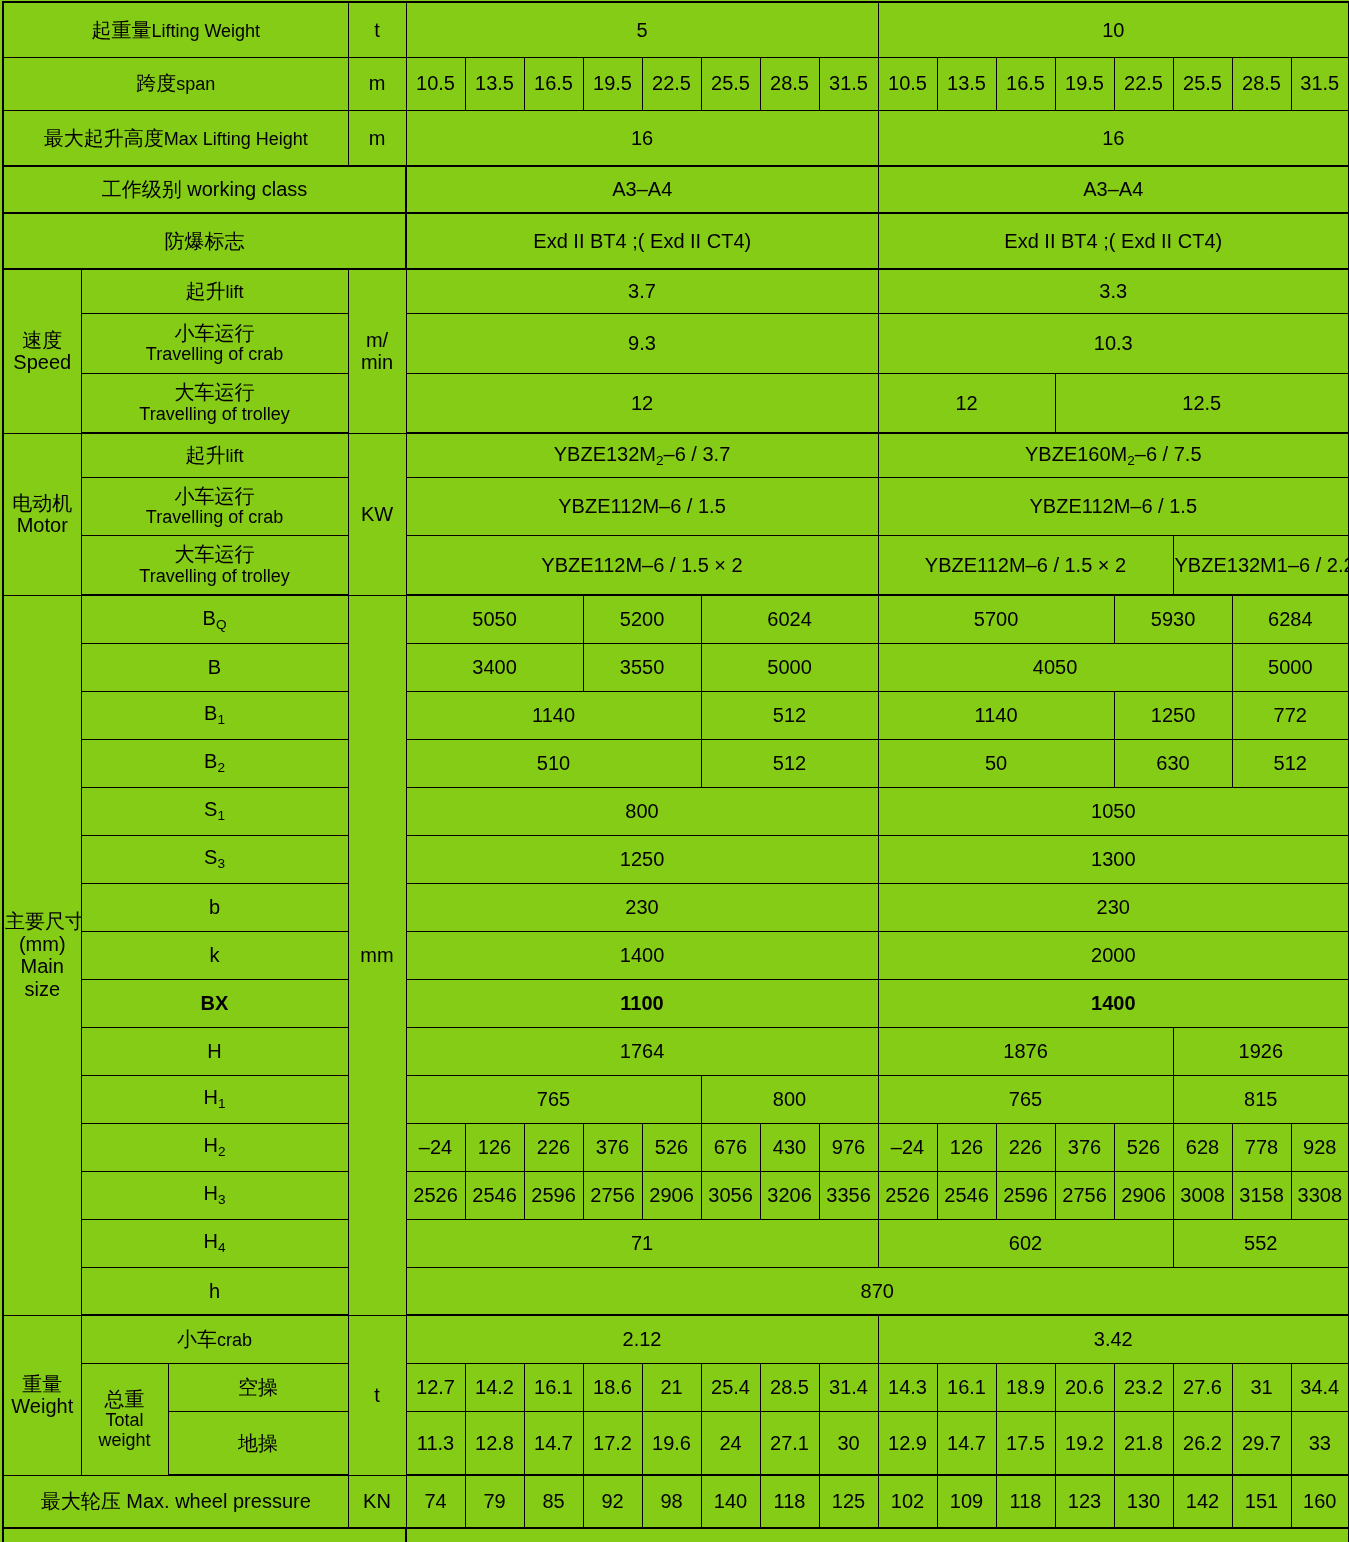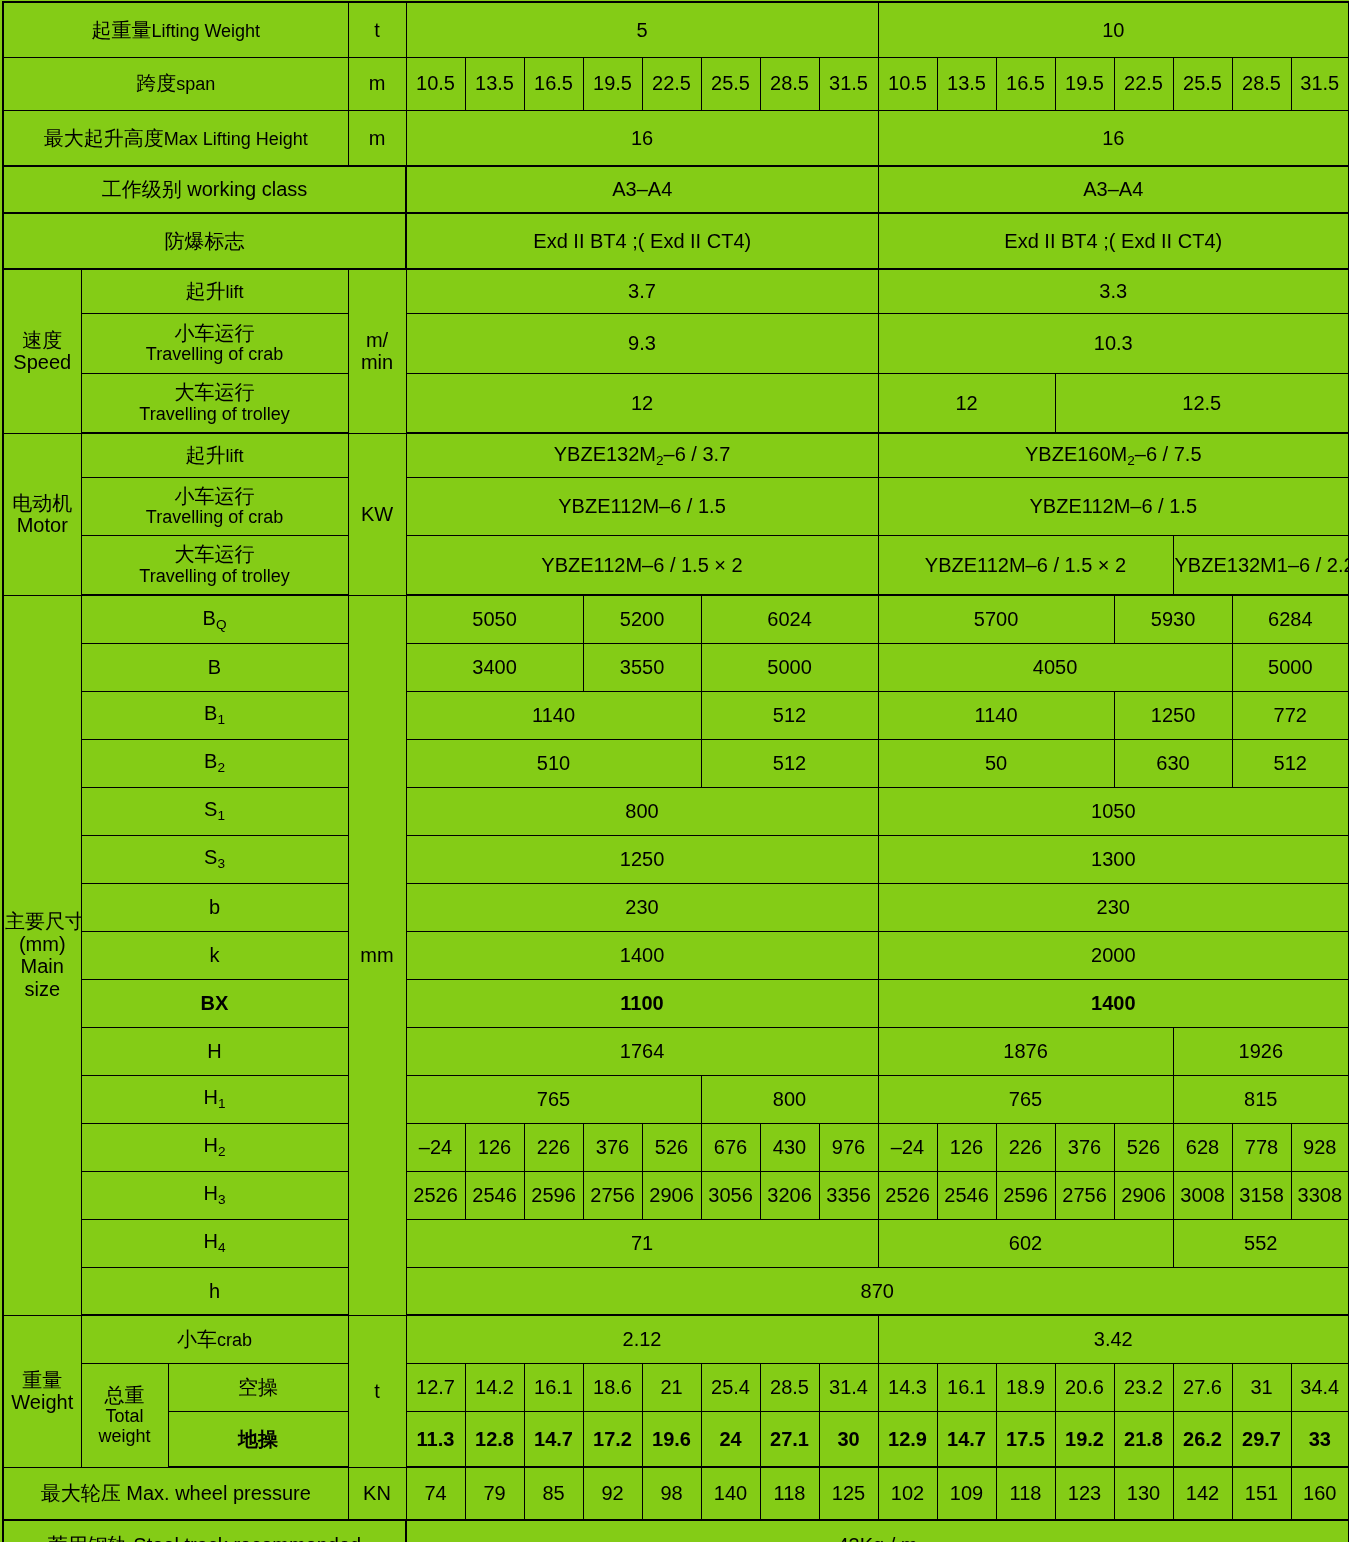--- a/index.html
+++ b/index.html
@@ -338,21 +338,21 @@
     <td class="xsmall">31.4</td>
     <td class="xsmall hv">14.3</td>
     <td class="xsmall">16.1</td>
     <td class="xsmall">18.9</td>
     <td class="xsmall">20.6</td>
     <td class="xsmall">23.2</td>
     <td class="xsmall">27.6</td>
     <td class="xsmall">31</td>
     <td class="xsmall">34.4</td>
   </tr>
-  <tr class="secend" style="height: 56px; font-weight: bold;">
+  <tr class="secend" style="height: 64px;">
     <td class="cn">地操</td>
     <td class="xsmall">11.3</td>
     <td class="xsmall">12.8</td>
     <td class="xsmall">14.7</td>
     <td class="xsmall">17.2</td>
     <td class="xsmall">19.6</td>
     <td class="xsmall">24</td>
     <td class="xsmall">27.1</td>
     <td class="xsmall">30</td>
     <td class="xsmall hv">12.9</td>

